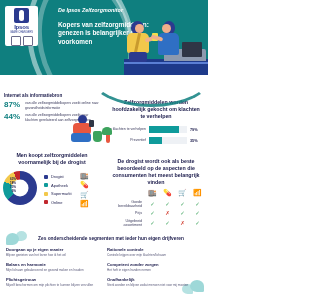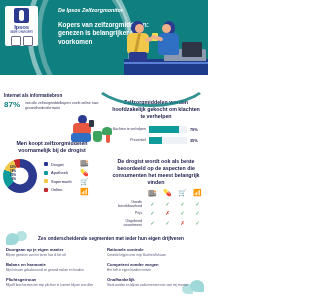--- a/index.html
+++ b/index.html
@@ -164,20 +164,24 @@
   <div class="col-left">
 
     <div style="padding:6px 4px 0 4px;">
       <div class="sec-label">Internet als informatiebron</div>
 
       <div class="stat-row">
         <div class="stat-pct">87%</div>
         <div class="stat-txt">van alle zelfzorgmiddelkopers zoekt online naar gezondheidsinformatie</div>
       </div>
 
+      <div class="stat-row">
+        <div class="stat-pct">44%</div>
+        <div class="stat-txt">van alle zelfzorgmiddelkopers zoekt naar klachten gerelateerd aan zelfzorgmiddelen</div>
+      </div>
     </div>
 
     <div style="position:absolute;right:2px;top:26px;width:34px;height:32px;">
       <div style="position:absolute;left:10px;top:2px;width:9px;height:9px;background:#2b3a8f;border-radius:50%;"></div>
       <div style="position:absolute;left:5px;top:10px;width:18px;height:12px;background:#e8573f;border-radius:4px;"></div>
       <div style="position:absolute;left:3px;top:20px;width:20px;height:9px;background:#2f6fc4;border-radius:3px;"></div>
       <div style="position:absolute;left:21px;top:7px;width:5px;height:7px;background:#2f3545;border-radius:1px;"></div>
       <div style="position:absolute;left:25px;top:18px;width:9px;height:11px;background:#3da35d;border-radius:2px 2px 4px 4px;"></div>
     </div>
 

